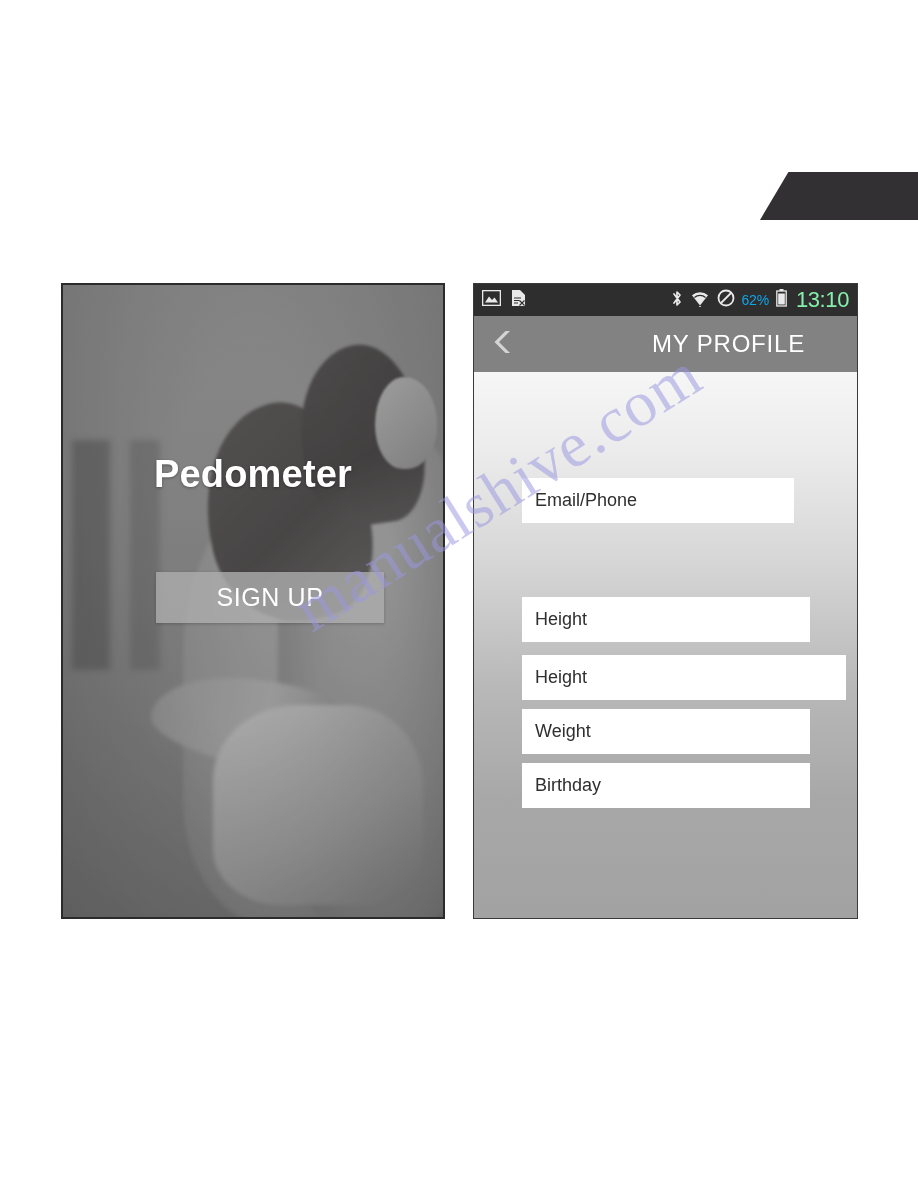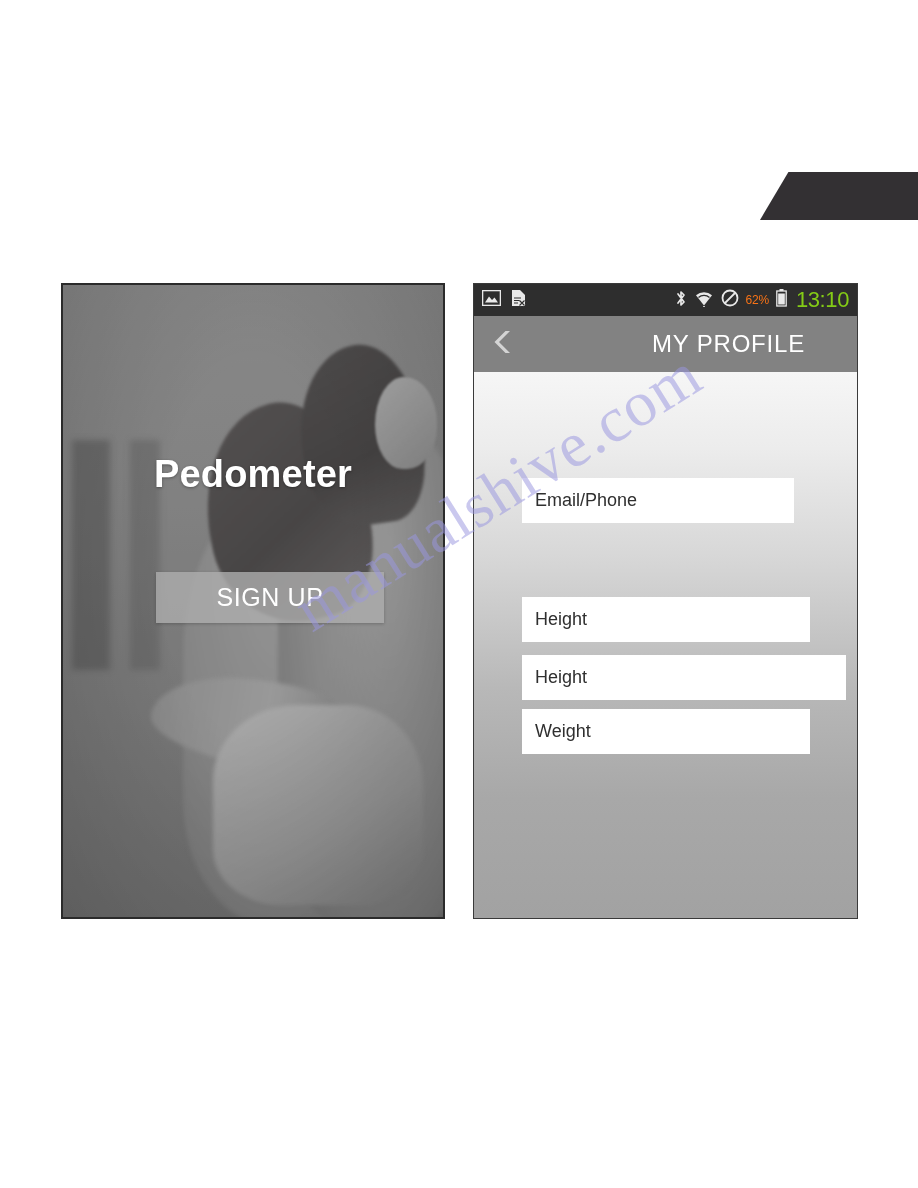--- a/index.html
+++ b/index.html
@@ -175,27 +175,27 @@
     display: flex;
     align-items: center;
     padding: 0 8px;
     box-sizing: border-box;
     color: #e9e9e9;
   }
   .sb-left  { display: flex; align-items: center; gap: 9px; }
   .sb-right { margin-left: auto; display: flex; align-items: center; gap: 7px; }
   .sb-icon  { display: block; }
   .sb-batt-text {
-    font-size: 12px;
-    color: #f97316;
+    font-size: 14px;
+    color: #0ea5e9;
     letter-spacing: -.2px;
   }
   .sb-clock {
     font-size: 22px;
-    color: #84cc16;
+    color: #86efac;
     letter-spacing: -.4px;
     line-height: 1;
     margin-left: 2px;
   }
 
   
   .titlebar {
     position: absolute;
     left: 0; top: 32px;
     width: 100%;
@@ -371,17 +371,20 @@
     </div>
 
     <div class="field" style="top:283px; width:324px;">
       <span>Height</span>
     </div>
 
     <div class="field" style="top:337px; width:288px;">
       <span>Weight</span>
     </div>
 
+    <div class="field" style="top:391px; width:288px;">
+      <span>Birthday</span>
+    </div>
 
   </div>
 </div>
 
 <div class="watermark">manualshive.com</div>
 
 </body></html>

